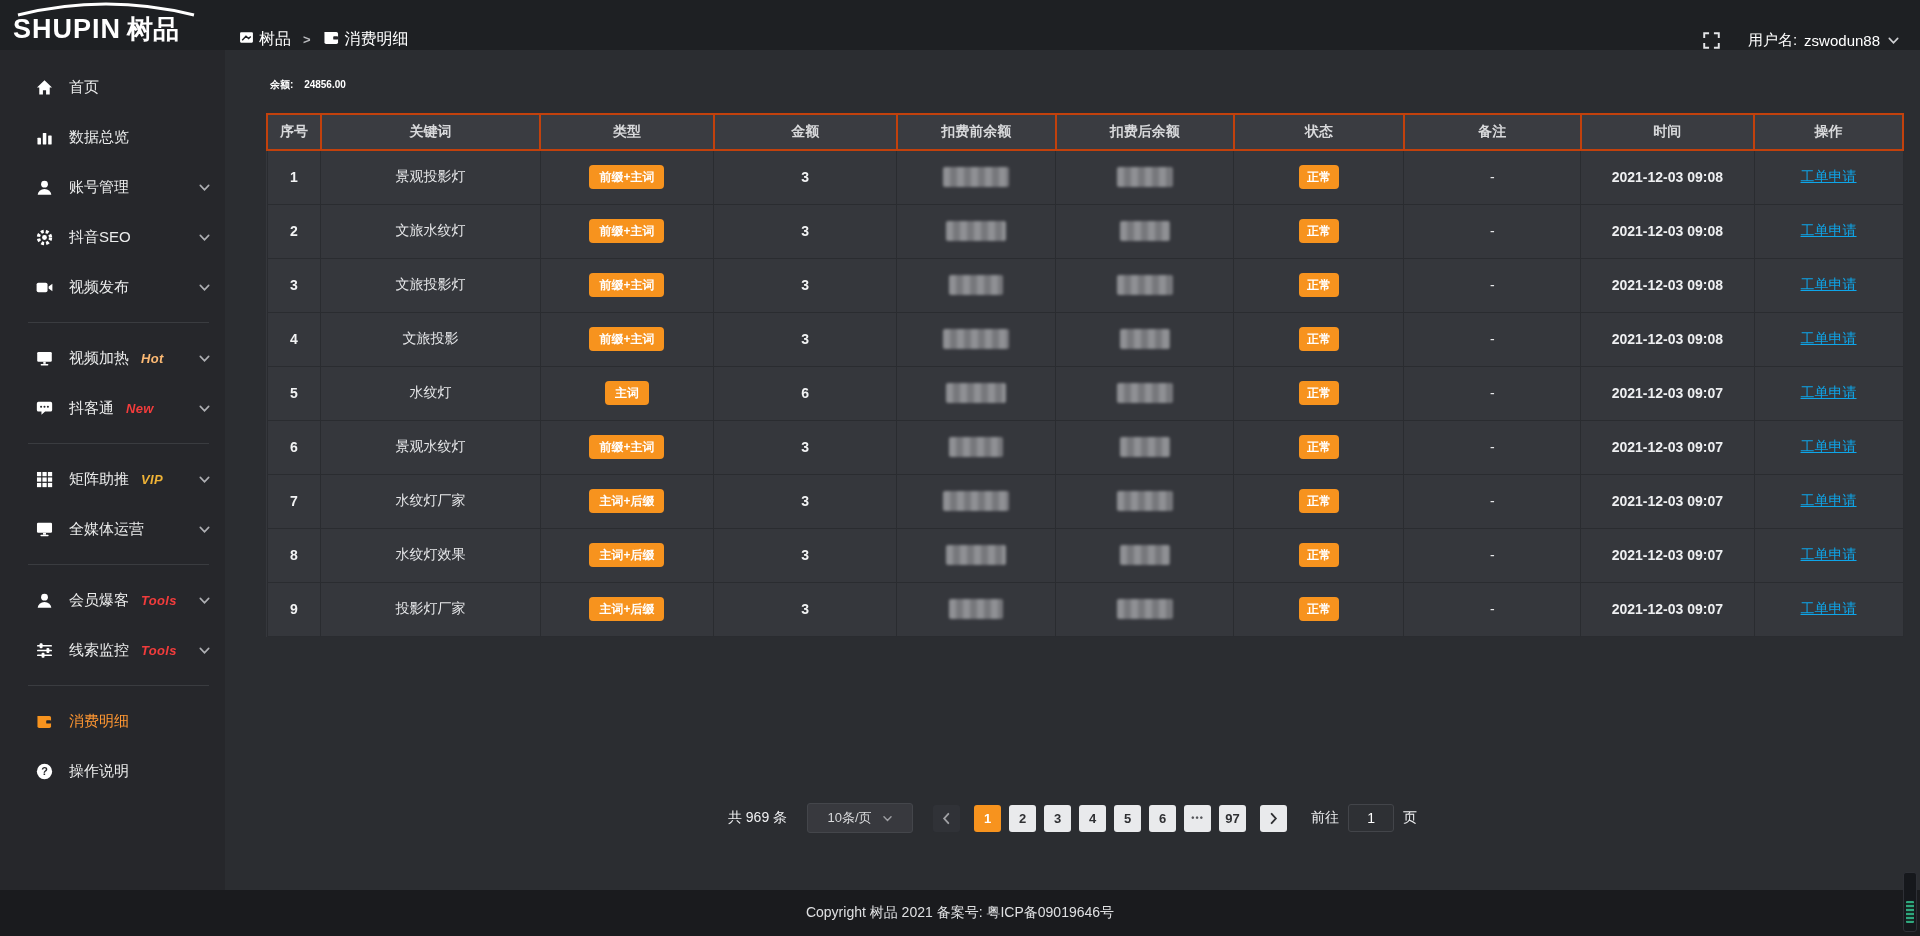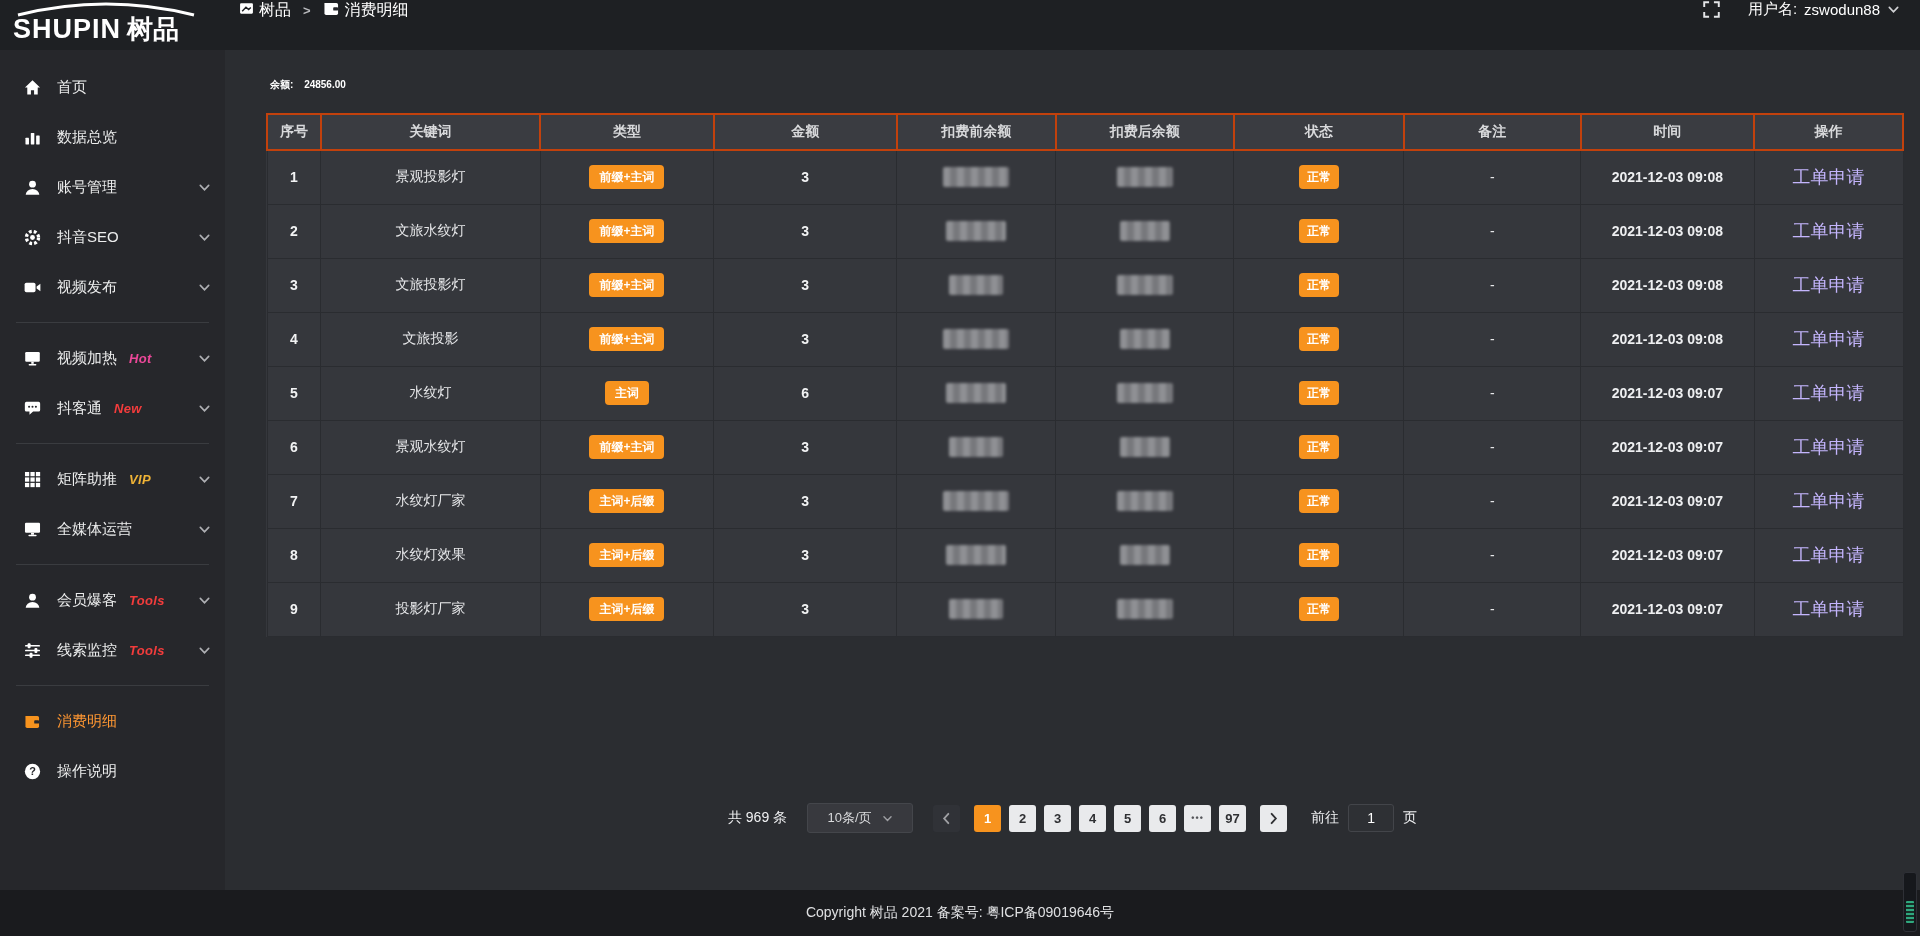--- a/index.html
+++ b/index.html
@@ -8,40 +8,40 @@
   body {
     position: relative;
     background: #2b2d31;
     font-family: "Liberation Sans", "DejaVu Sans", sans-serif;
     color: #fff;
     overflow: hidden;
   }
   
   .topbar {
     position:absolute; top:0; left:0; right:0; height:50px;
-    background:#1e2023; display:flex; align-items:flex-start; z-index:5;
+    background:#1e2023; display:flex; align-items:flex-end; z-index:5;
   }
   .logo {
     width:225px; height:50px; position:relative;
     display:flex; align-items:center; padding-left:13px; flex:0 0 auto;
   }
   .logo .arc { position:absolute; left:10px; top:2px; }
   .logo-en { font-size:27px; font-weight:800; letter-spacing:1px; margin-top:8px; }
   .logo-cn { font-size:26px; font-weight:800; margin-left:6px; margin-top:8px; }
   .breadcrumb { display:flex; align-items:center; margin-left:14px; font-size:16px; }
   .breadcrumb .crumb { display:flex; align-items:center; gap:5px; cursor:pointer; }
   .breadcrumb .sep { color:#b9babd; font-size:13px; font-weight:bold; margin:0 12px; }
   .user-area { margin-left:auto; display:flex; align-items:center; gap:28px; padding-right:20px; }
   .fullscreen { color:#e4e5e7; display:flex; cursor:pointer; }
   .user-name { display:flex; align-items:center; gap:7px; font-size:15px; cursor:pointer; }
   .user-name .chev { display:flex; color:#cfd0d3; }
   
   .sidebar {
     position:absolute; top:50px; left:0; bottom:0; width:225px;
-    background:#26272b; padding-top:12px; z-index:4;
+    background:#26272b; padding-top:12px; z-index:4;padding-left:12px;
   }
   .side-item {
     height:50px; display:flex; align-items:center;
     padding:0 14px 0 24px; font-size:15px; color:#eceded; cursor:pointer;
   }
   .side-item .s-icon { width:18px; margin-right:15px; display:flex; align-items:center; color:#fff; }
   .side-item.active { color:#ff9732; }
   .side-item.active .s-icon { color:#f7931e; }
   .side-badge { font-style:italic; font-weight:bold; font-size:13px; margin-left:12px; letter-spacing:0.3px; }
   .side-chev { margin-left:auto; display:flex; color:#aeafb3; }
@@ -60,21 +60,21 @@
     height:54px; border:1px solid #2a2c30; text-align:center;
     font-size:14px; color:#e6e7e9; background:#35373c;
   }
   td.c-index, td.c-amount { font-weight:bold; color:#f2f3f4; }
   td.c-time { font-weight:bold; color:#eeeff1; }
   .type-badge, .status-badge {
     display:inline-block; background:#f7931e; color:#fff;
     font-size:12px; font-weight:bold; border-radius:4px; padding:6px 10px; line-height:1;
   }
   .status-badge { padding:6px 8px; }
-  .action-link { color:#c4b5fd; cursor:pointer; font-size:18px; }
+  .action-link { color:#0ea5e9; cursor:pointer; font-size:14px;text-decoration:underline; }
   .blur-block {
     display:inline-block; height:20px; border-radius:2px; opacity:0.92;
     background-color:#8b8c90;
     background-image:
       repeating-linear-gradient(90deg, #97989c 0 7px, #7d7e82 7px 14px),
       repeating-linear-gradient(0deg, rgba(255,255,255,.22) 0 6px, rgba(0,0,0,.18) 6px 12px);
     filter: blur(1.6px);
     vertical-align:middle;
   }
   
@@ -232,21 +232,21 @@
       <div class="side-divider"></div>
       <div class="side-item">
         <span class="s-icon">
           <svg viewBox="0 0 14 14" width="17" height="17" fill="currentColor">
             <rect x="1" y="1.6" width="12" height="8" rx="1"></rect>
             <rect x="6" y="9.6" width="2" height="1.8"></rect>
             <rect x="3.8" y="11.5" width="6.4" height="1.3" rx="0.6"></rect>
           </svg>
         </span>
         <span>视频加热</span>
-        <span class="side-badge" style="color: #ec4899;">Hot</span>
+        <span class="side-badge" style="color: #fdba74;">Hot</span>
         <span class="side-chev">
           <svg viewBox="0 0 14 14" width="13" height="13" fill="none" stroke="currentColor" stroke-width="1.8" stroke-linecap="round">
             <path d="M2.5 4.8 L7 9.4 L11.5 4.8"></path>
           </svg>
         </span>
       </div>
       <div class="side-item">
         <span class="s-icon">
           <svg viewBox="0 0 14 14" width="17" height="17" fill="currentColor">
             <path d="M2 1.5 h10 a1.3 1.3 0 0 1 1.3 1.3 v5.4 a1.3 1.3 0 0 1 -1.3 1.3 H7.5 L4.5 12.2 V9.5 H2 A1.3 1.3 0 0 1 0.7 8.2 V2.8 A1.3 1.3 0 0 1 2 1.5 Z"></path>

